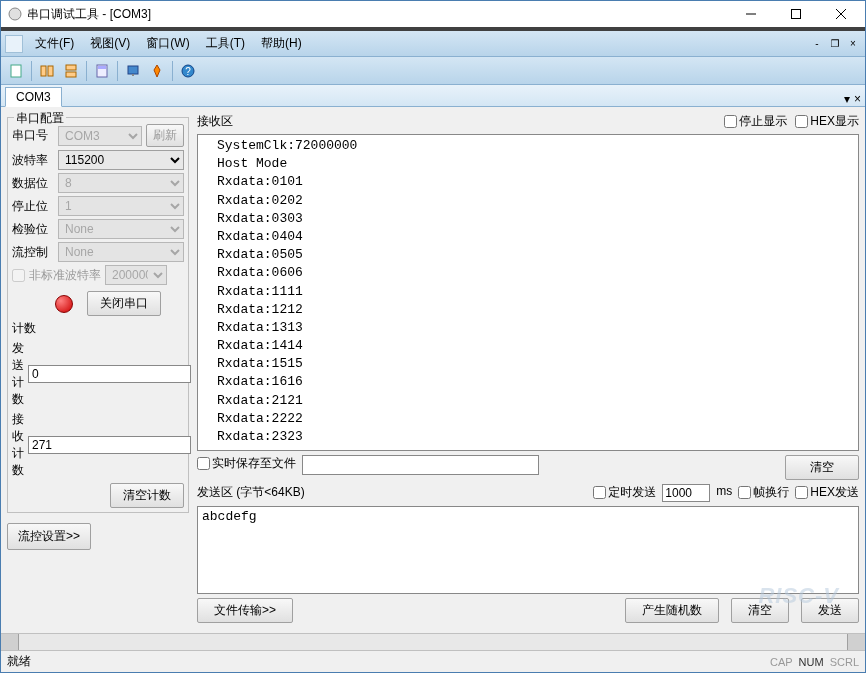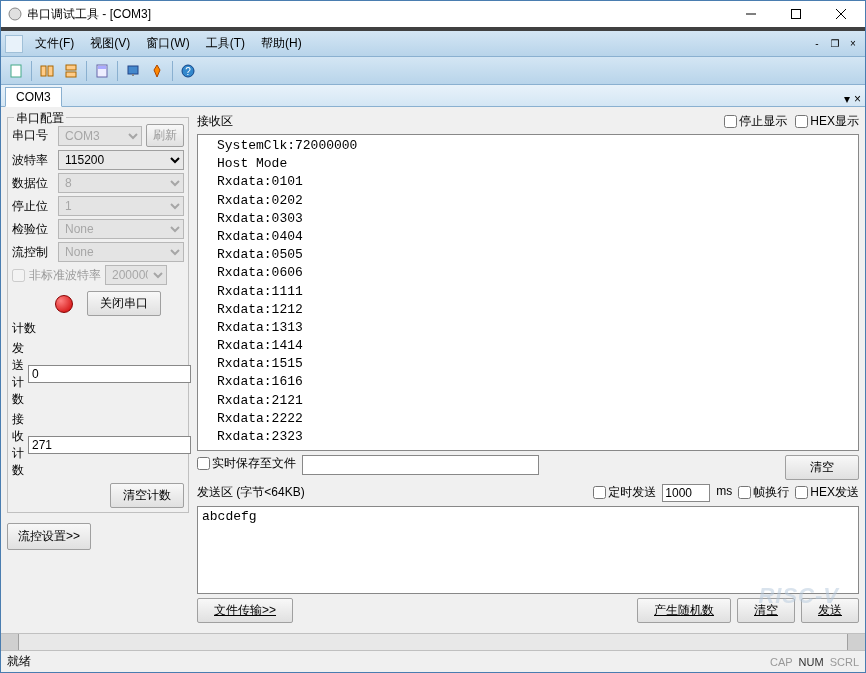--- a/index.html
+++ b/index.html
@@ -40,21 +40,21 @@
 .sectionhdr .hdrtitle { flex: 1; }
 .chk { display: flex; align-items: center; gap: 2px; font-size: 12px; }
 .chk input { width: 13px; height: 13px; }
 .recvbox { flex: 1; border: 1px solid #888; background: #fff; font-family: "Courier New", monospace; font-size: 13px; padding: 2px 19px; overflow-y: scroll; white-space: pre; line-height: 1.4; position: relative; }
 .filerow { display: flex; align-items: flex-start; gap: 6px; }
 .fileinput { flex: 1; height: 20px; border: 1px solid #888; background: #fff; max-width: 260px; }
 .sendhdr { display: flex; align-items: flex-start; gap: 6px; font-size: 12px; }
 .sendhdr .lbl { flex: 1; }
 .numinput { width: 48px; height: 18px; border: 1px solid #888; font-size: 12px; padding: 0 2px; }
 .sendbox { height: 88px; border: 1px solid #888; background: #fff; font-family: "Courier New", monospace; font-size: 13px; padding: 2px 4px; resize: none; overflow-y: scroll; }
-.sendbtns { display: flex; gap: 6px; text-decoration: underline; }
+.sendbtns { display: flex; gap: 12px; }
 .sendbtns .spacer { flex: 1; }
 .sendbtns .btn { padding: 3px 16px; }
 .hscroll { height: 17px; background: #e8e8e8; border-top: 1px solid #c0c0c0; position: relative; }
 .hscroll::before { content: ''; position: absolute; left: 0; width: 17px; height: 100%; background: #d0d0d0; border-right: 1px solid #a0a0a0; }
 .hscroll::after { content: ''; position: absolute; right: 0; width: 17px; height: 100%; background: #d0d0d0; border-left: 1px solid #a0a0a0; }
 .statusbar { height: 22px; background: #f0f0f0; border-top: 1px solid #c0c0c0; display: flex; align-items: center; padding: 0 6px; font-size: 12px; }
 .statusbar .status { flex: 1; }
 .stind { color: #999; font-size: 11px; margin-left: 6px; }
 .stind.active { color: #333; }
 .watermark { position: absolute; right: 20px; bottom: 18px; font-size: 22px; font-weight: bold; color: rgba(180,200,220,0.5); font-style: italic; pointer-events: none; letter-spacing: 1px; }

